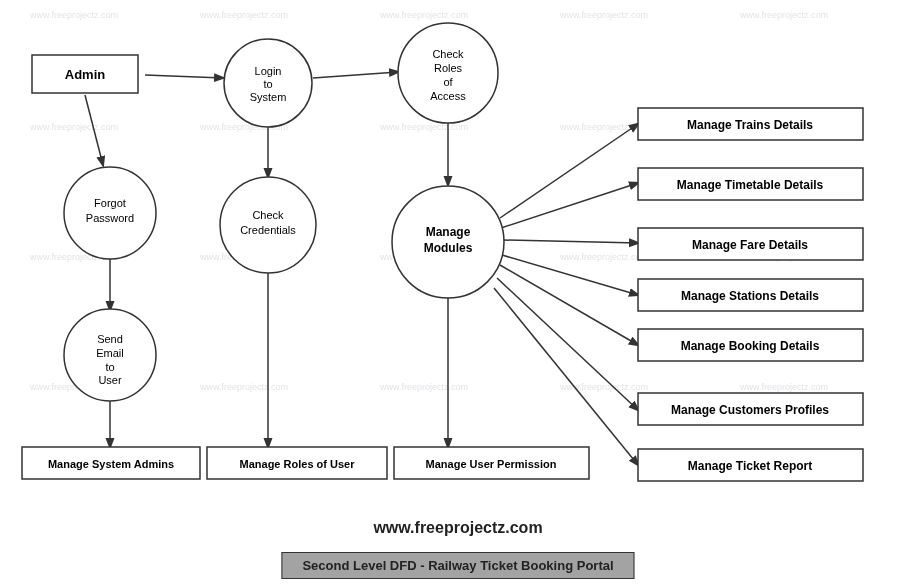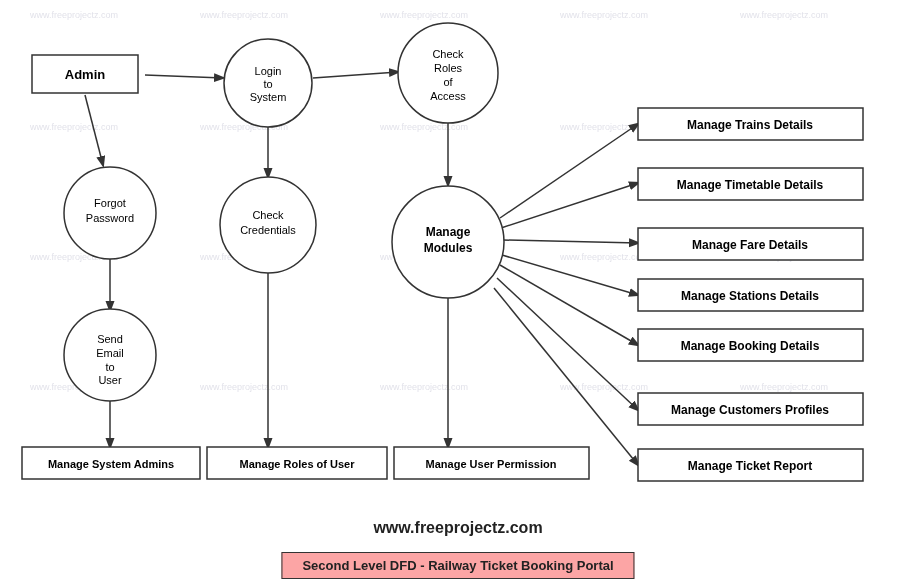--- a/index.html
+++ b/index.html
@@ -36,21 +36,21 @@
     .footer-box {
       position: absolute;
       bottom: 8px;
       left: 50%;
       transform: translateX(-50%);
       border: 1px solid #333;
       padding: 5px 20px;
       font-size: 13px;
       font-weight: bold;
       color: #222;
-      background: #fca5a5;
+      background: #a3a3a3;
       white-space: nowrap;
     }
   </style>
 </head>
 <body>
 
 <div class="diagram-area">
 <svg xmlns="http://www.w3.org/2000/svg">
 
   <text x="30" y="18" fill="rgba(180,180,200,0.4)" font-size="9" font-family="Arial">www.freeprojectz.com</text>

